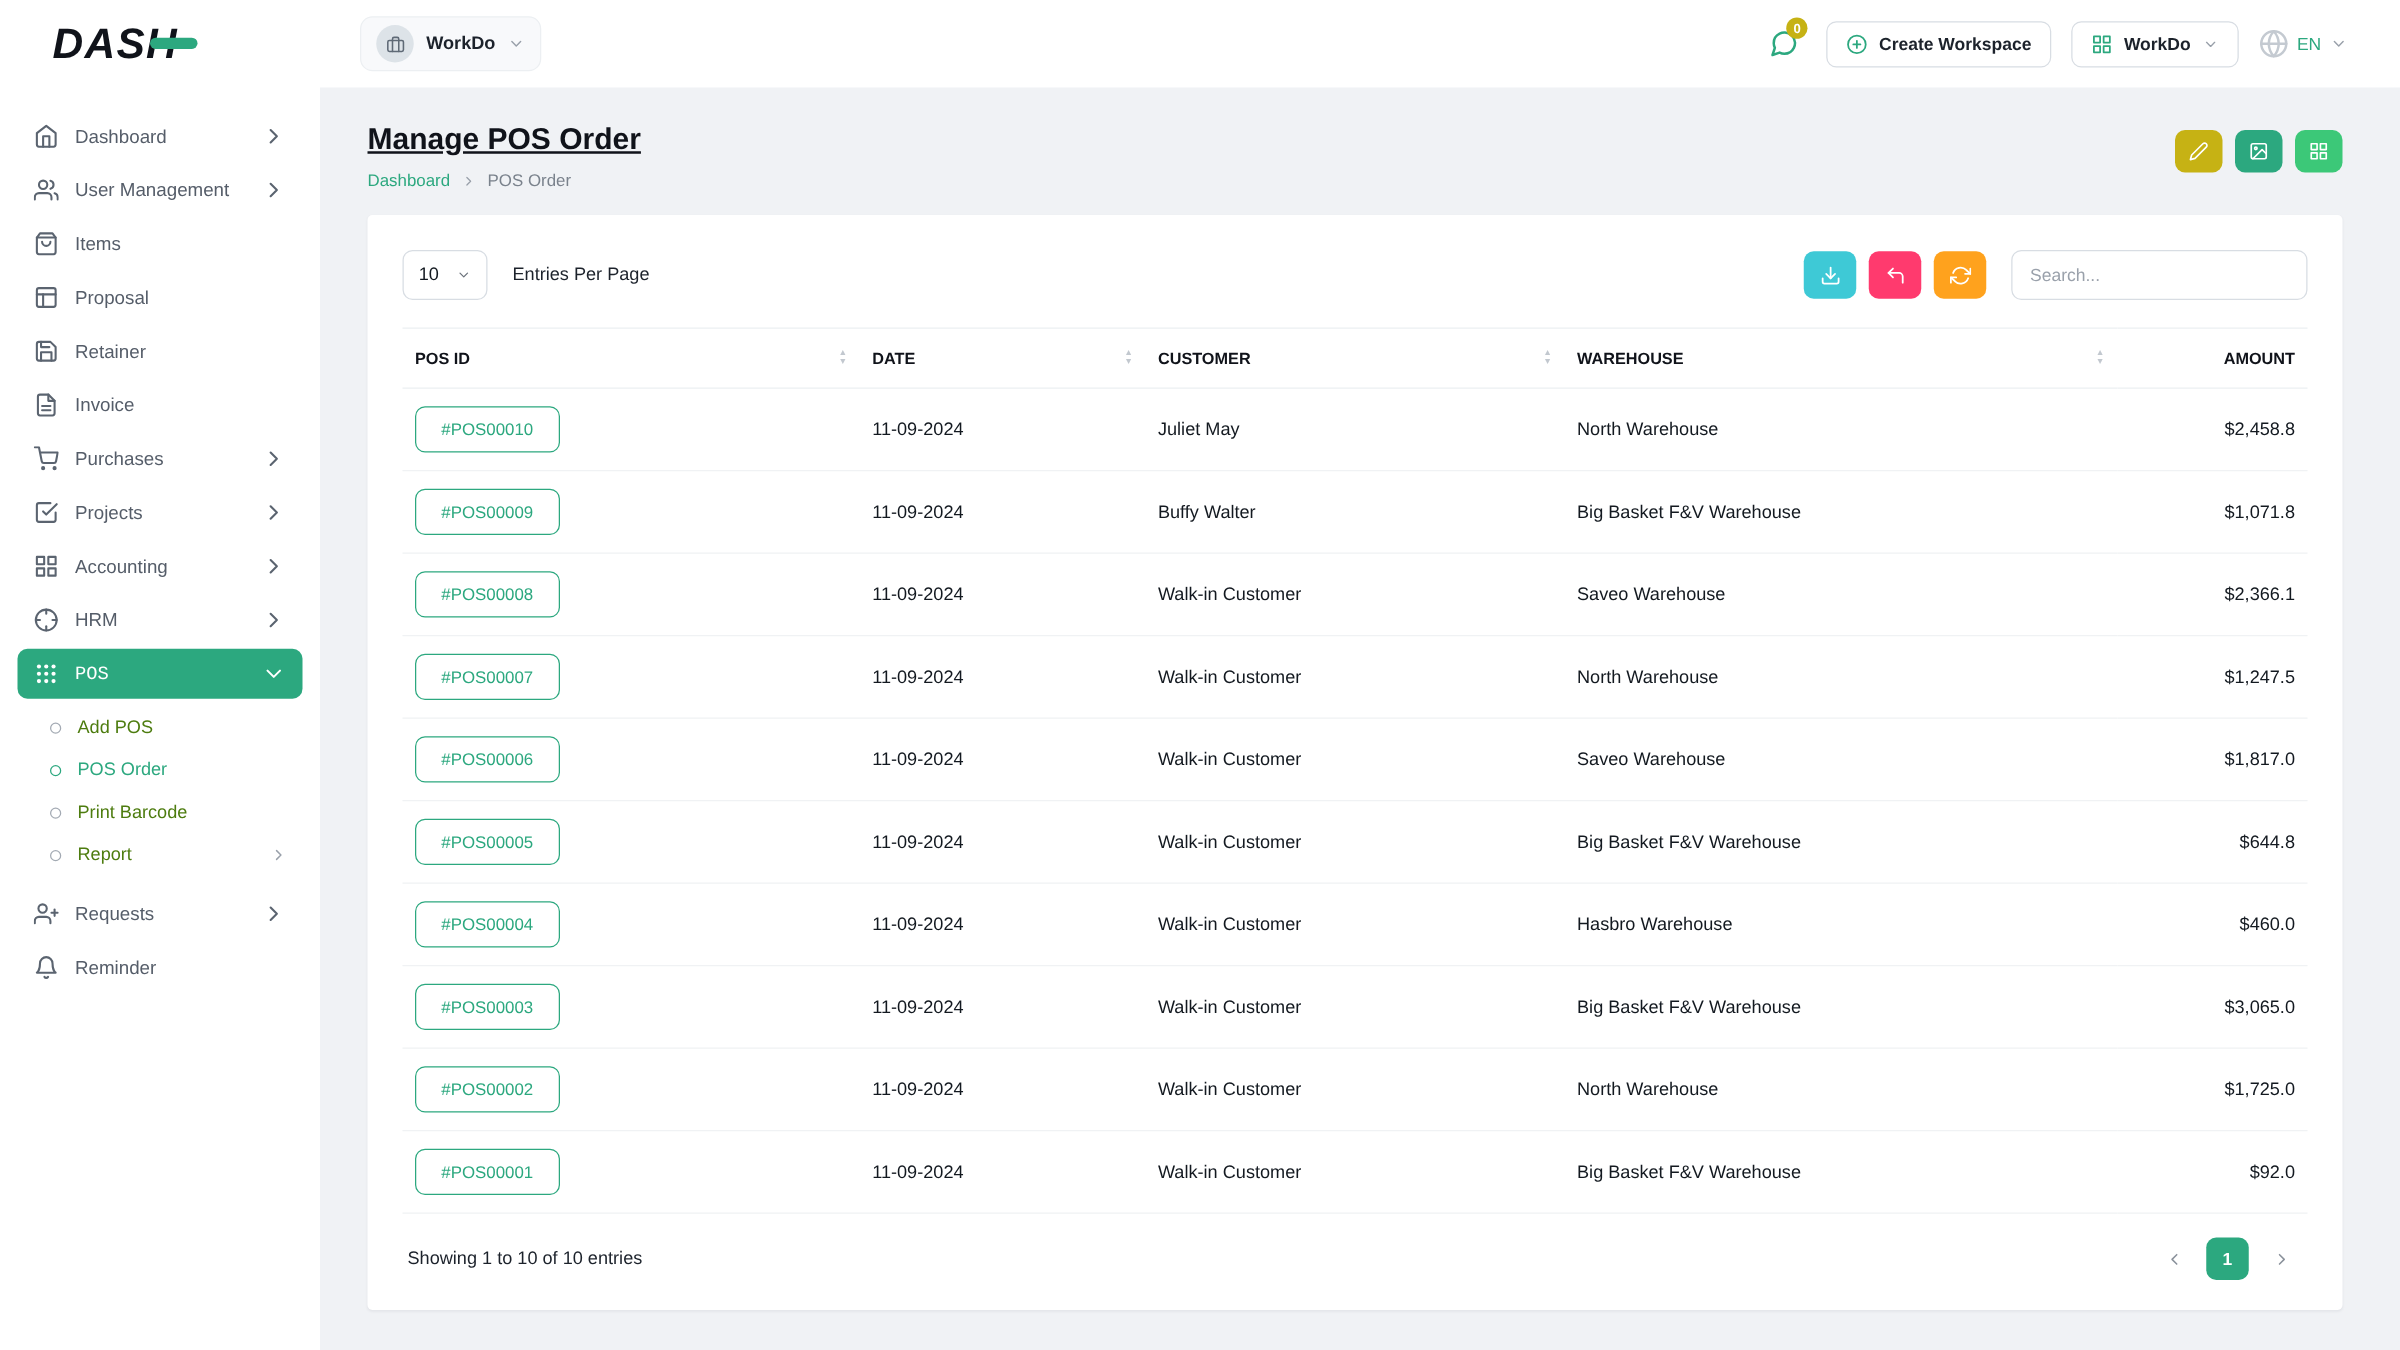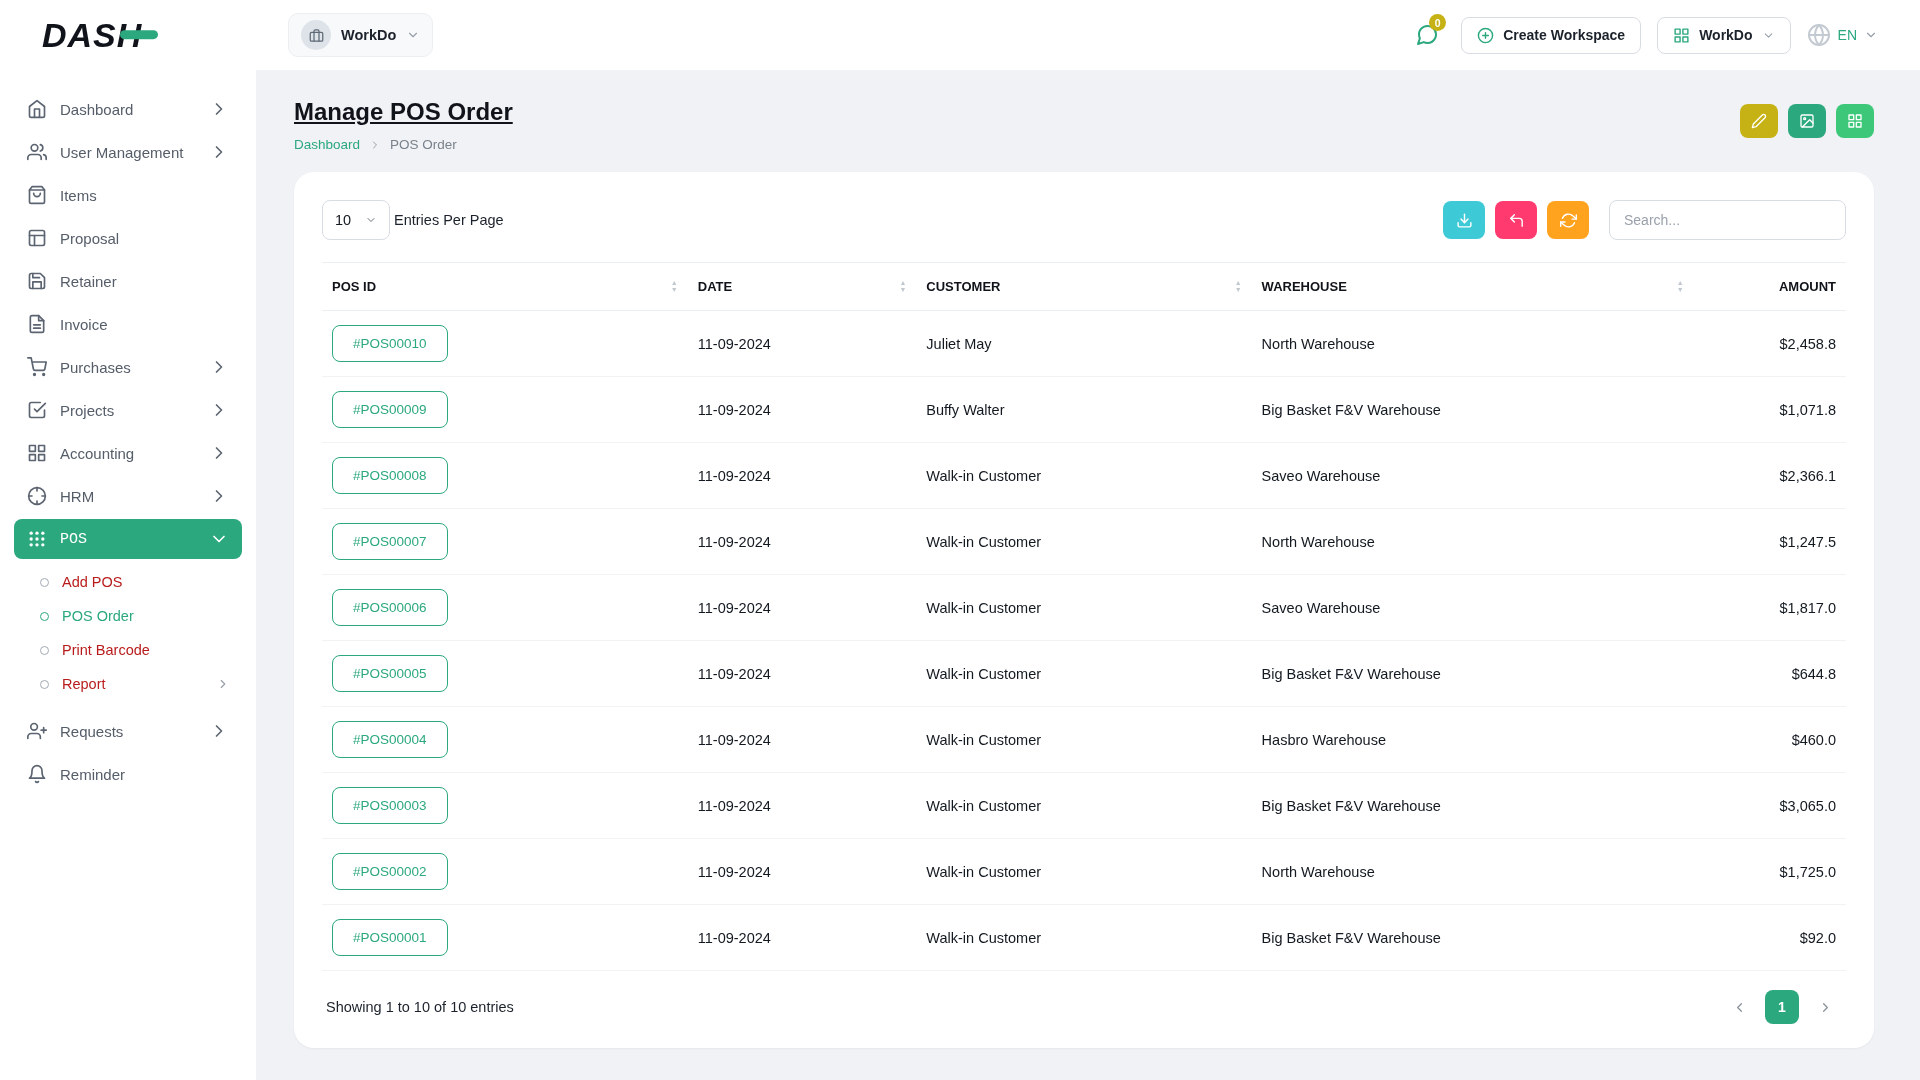--- a/index.html
+++ b/index.html
@@ -37,46 +37,46 @@
   .lang-code{color:var(--primary);font-size:14px;font-weight:400;}
 
   
   .sidebar{background:#fff;overflow-y:auto;padding:16px 0 24px;}
   .nav-item{display:flex;align-items:center;gap:13px;margin:3px 14px;padding:10px 13px;border-radius:8px;color:#555d69;font-size:15px;cursor:pointer;}
   .nav-item .icn{width:20px;height:20px;color:#5b6470;}
   .nav-item .chev{margin-left:auto;}
   .nav-item.active{background:var(--primary);color:#fff;font-family:Liberation Mono, monospace;}
   .nav-item.active .icn,.nav-item.active .chev{color:#fff;}
   .submenu{padding:3px 0 7px;}
-  .sub-item{display:flex;align-items:center;gap:13px;margin:0 14px 0 28px;padding:9px 12px;color:#b91c1c;font-size:14.5px;cursor:pointer;border-radius:8px;}
+  .sub-item{display:flex;align-items:center;gap:13px;margin:0 14px 0 28px;padding:9px 12px;color:#4d7c0f;font-size:14.5px;cursor:pointer;border-radius:8px;}
   .sub-item .dot{width:9px;height:9px;border-radius:50%;border:1.5px solid #a3aab3;flex-shrink:0;}
   .sub-item.active{color:var(--primary);}
   .sub-item.active .dot{border-color:var(--primary);}
   .sub-item .chev{margin-left:auto;}
 
   
   .main{background:#f0f2f5;overflow-y:auto;padding:28px 46px 30px 38px;}
   .page-head{display:flex;align-items:flex-start;justify-content:space-between;margin-bottom:20px;}
   h1{font-size:24px;font-weight:700;color:#10131a;margin-bottom:11px;text-decoration:underline;}
   .breadcrumb{display:flex;align-items:center;gap:9px;font-size:13.5px;}
   .breadcrumb a{color:var(--primary);cursor:pointer;text-decoration:none;}
   .bc-sep{width:12px;height:12px;color:#99a0aa;}
   .bc-current{color:#7a828c;}
   .head-actions{display:flex;gap:10px;margin-top:6px;}
   .sq-btn{width:38px;height:34px;border:none;border-radius:8px;display:flex;align-items:center;justify-content:center;color:#fff;cursor:pointer;}
   .sq-btn .icn{width:16px;height:16px;}
   .sq-btn.yellow{background:var(--mustard);}
   .sq-btn.green{background:var(--primary);}
   .sq-btn.green2{background:var(--success);}
 
-  .card{background:#fff;border-radius:20px;padding:28px 28px 12px;box-shadow:0 1px 2px rgba(16,24,40,.05);}
+  .card{background:#fff;border-radius:4px;padding:28px 28px 12px;box-shadow:0 1px 2px rgba(16,24,40,.05);}
   .card-toolbar{display:flex;align-items:center;margin-bottom:22px;}
   .select{display:flex;align-items:center;justify-content:space-between;width:68px;height:40px;border:1px solid #d8dde3;border-radius:8px;padding:0 12px;font-size:14.5px;cursor:pointer;background:#fff;}
   .select .chev{width:12px;height:12px;color:#6c737c;}
-  .entries-label{margin-left:4px;font-size:14.5px;color:#1c222b;}
+  .entries-label{margin-left:20px;font-size:14.5px;color:#1c222b;}
   .toolbar-right{margin-left:auto;display:flex;align-items:center;gap:10px;}
   .act-btn{width:42px;height:38px;border:none;border-radius:8px;color:#fff;display:flex;align-items:center;justify-content:center;cursor:pointer;}
   .act-btn .icn{width:17px;height:17px;}
   .act-btn.info{background:var(--info);}
   .act-btn.danger{background:var(--danger);}
   .act-btn.warning{background:var(--warning);}
   .search{width:237px;height:40px;border:1px solid #d8dde3;border-radius:8px;padding:0 14px;font-size:14px;font-family:inherit;color:#131920;margin-left:10px;background:#fff;}
   .search::placeholder{color:#9aa1ab;}
 
   .table{width:100%;border-collapse:collapse;}

